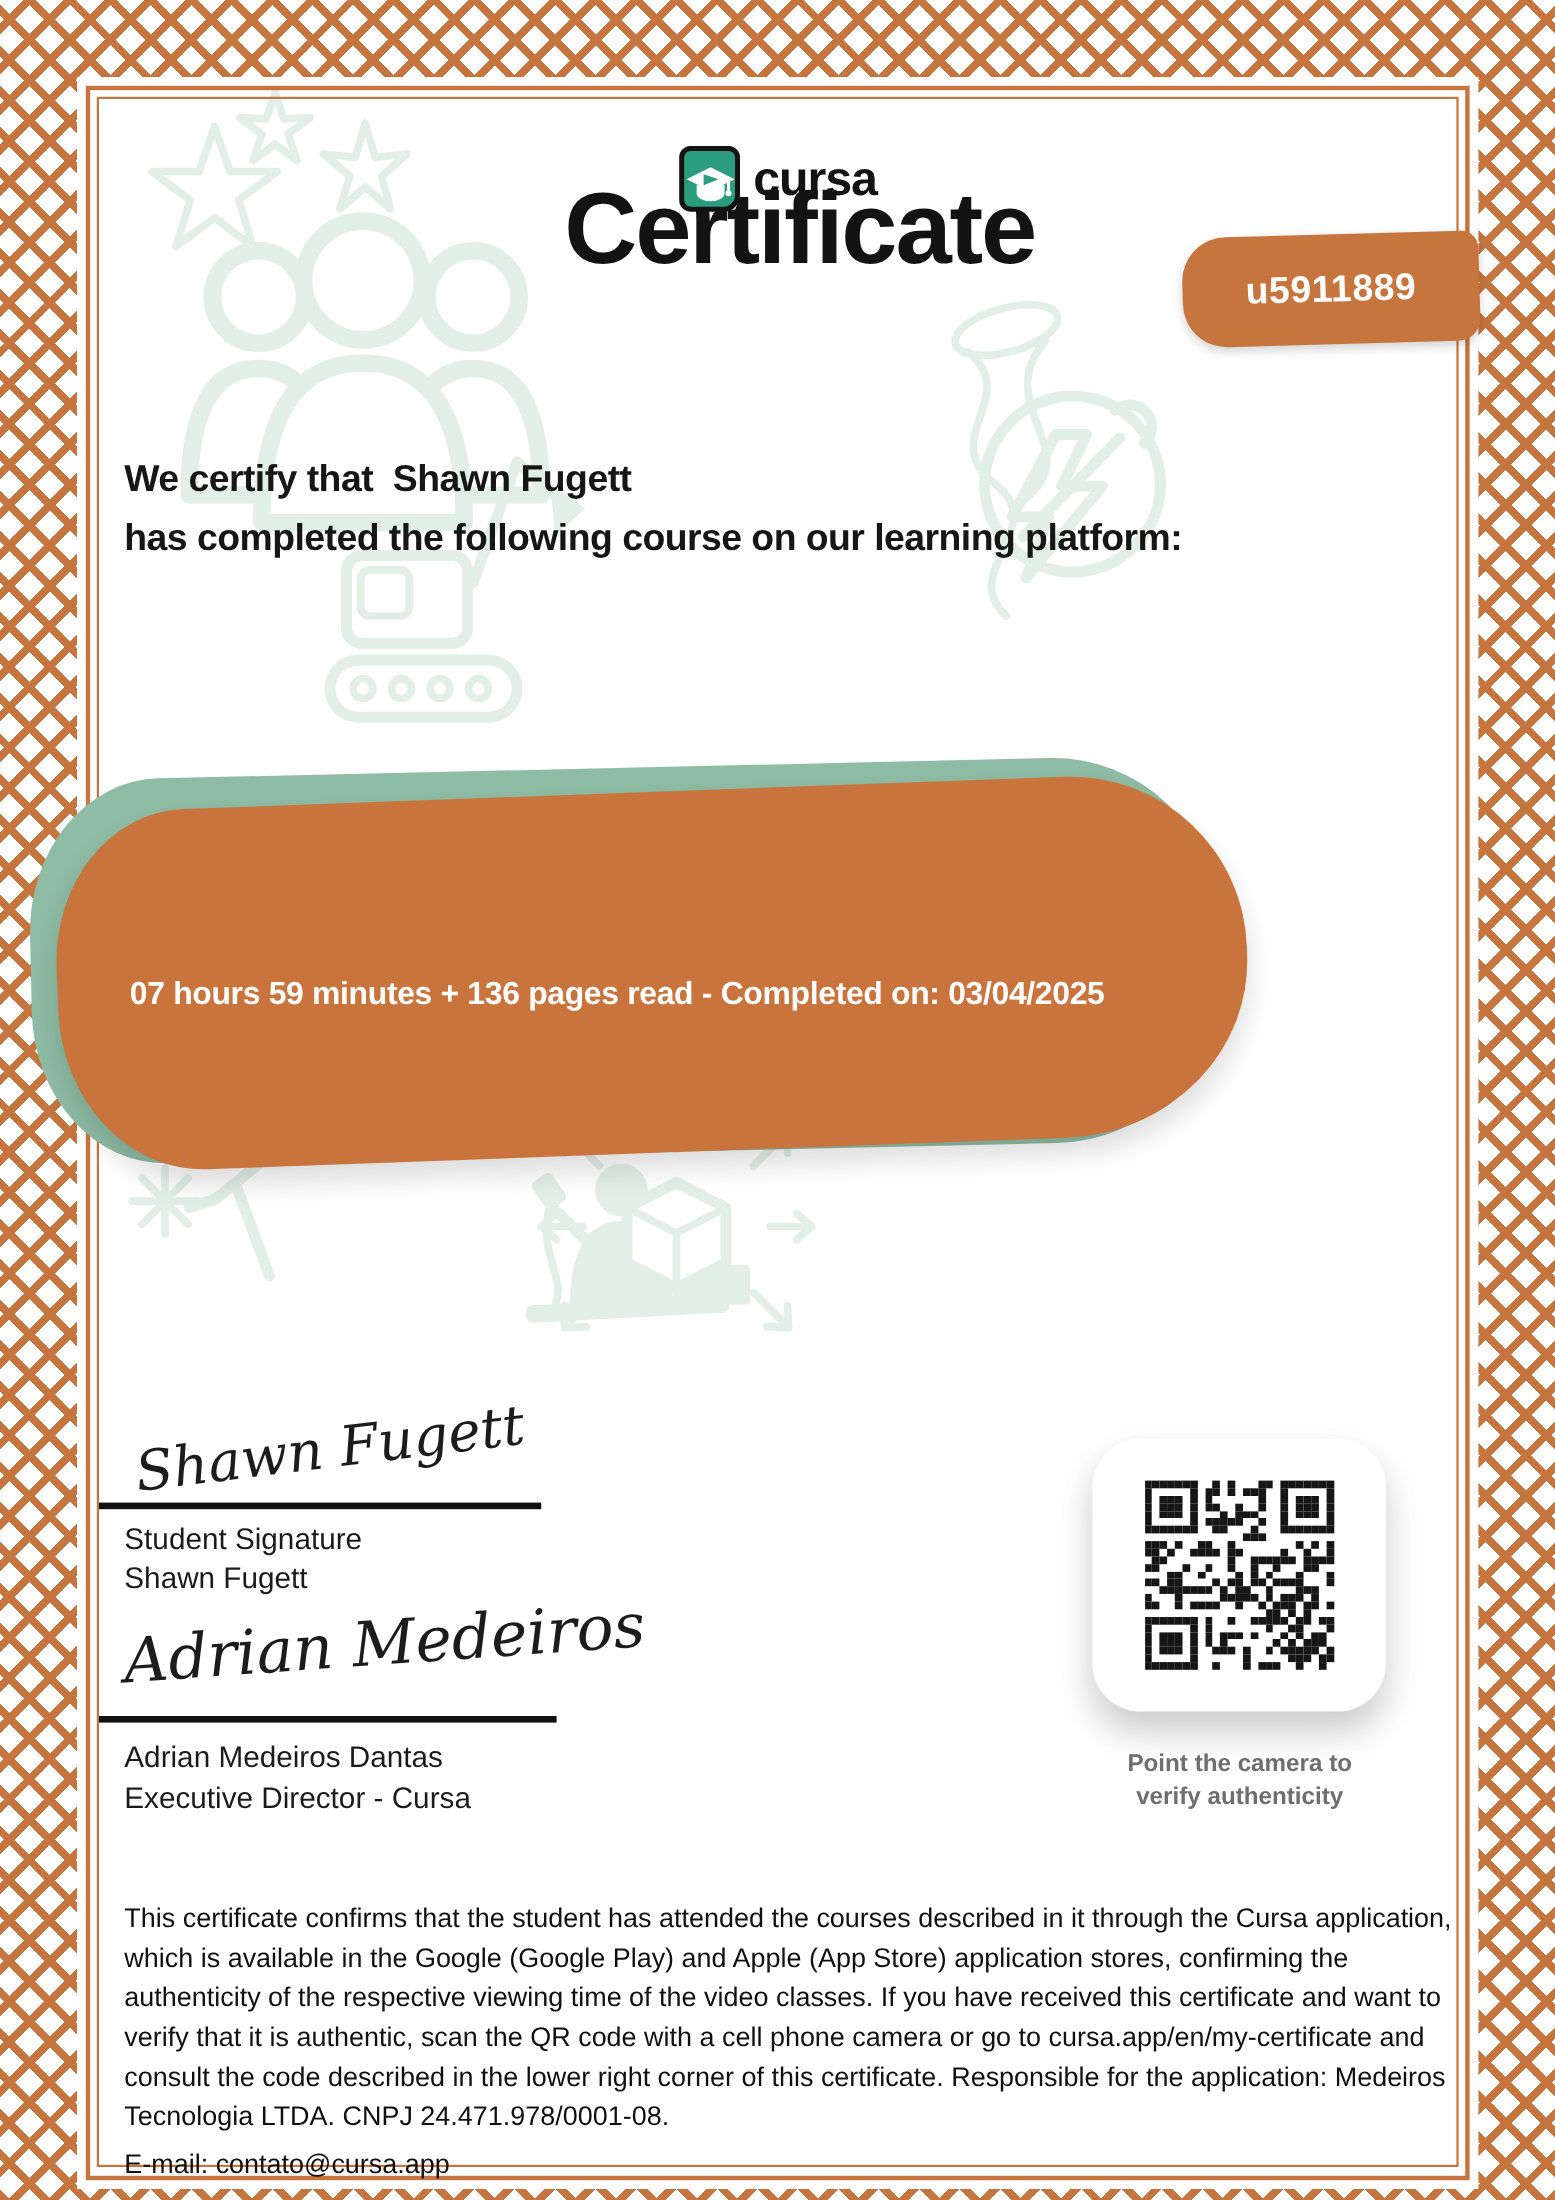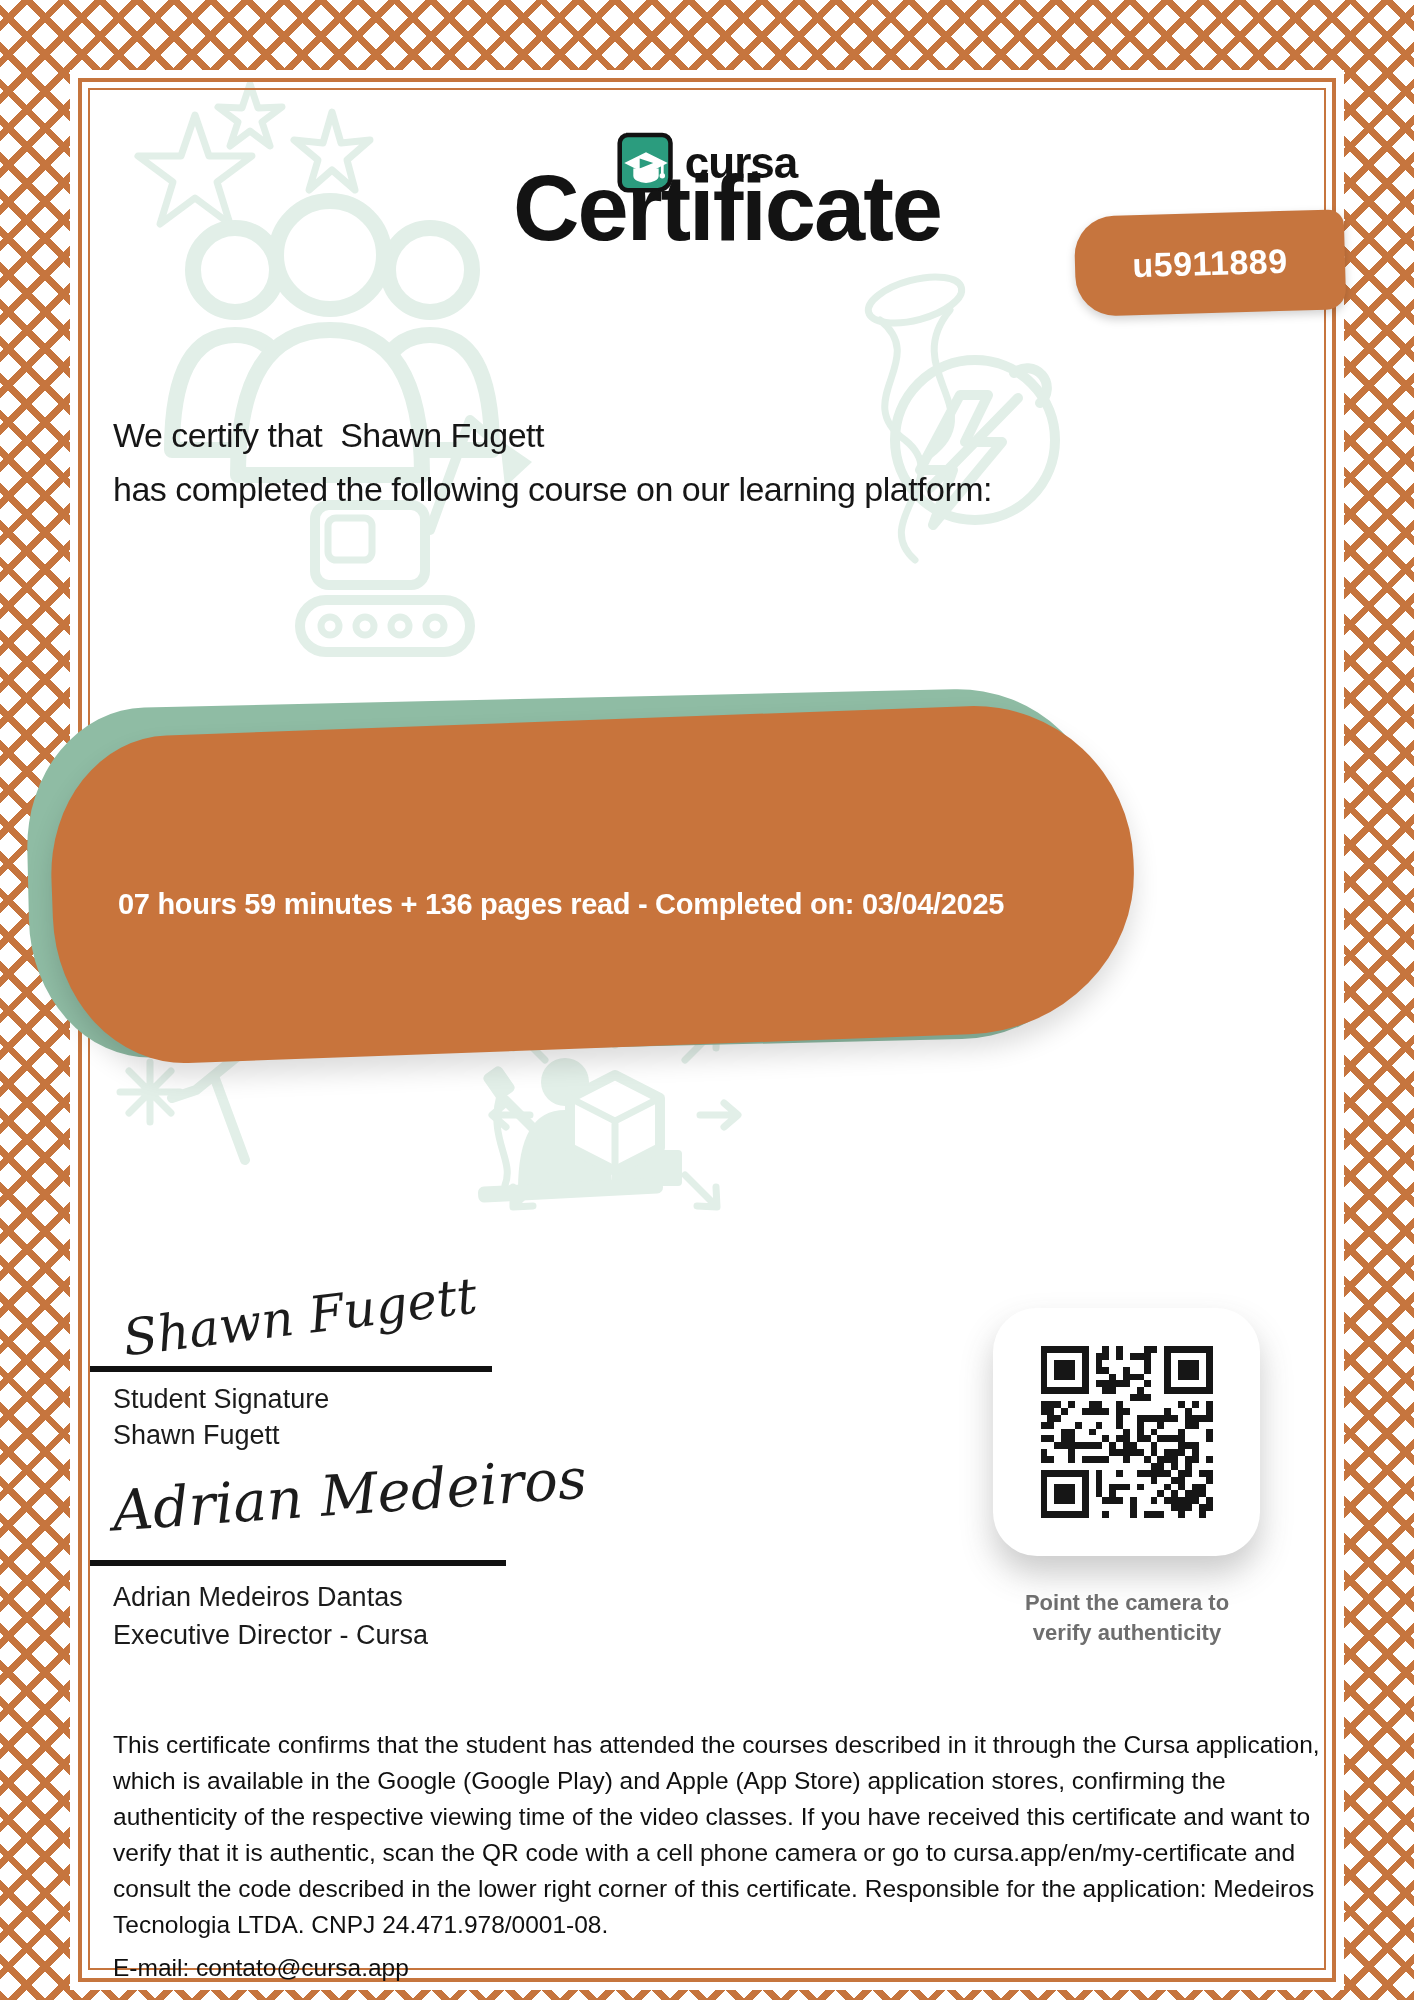--- a/index.html
+++ b/index.html
@@ -36,21 +36,21 @@
   .badge{
     position:absolute;top:213px;right:69px;width:270px;height:100px;
     background:#c6753e;border-radius:40px 16px 20px 40px;
     transform:rotate(-1.6deg);transform-origin:center;
     display:flex;align-items:center;justify-content:center;
     box-shadow:0 4px 10px rgba(0,0,0,.18);
   }
   .badge span{color:#fff;font-size:34px;font-weight:700;letter-spacing:.5px;}
 
   
-  .intro{position:absolute;left:113px;top:408px;font-size:34px;font-weight:400;line-height:54px;letter-spacing:-.5px;color:#161616;}
+  .intro{position:absolute;left:113px;top:408px;font-size:34px;font-weight:700;line-height:54px;letter-spacing:-.5px;color:#161616;}
   .intro .name{margin-left:18px;}
 
   
   .blob-teal{
     position:absolute;left:28px;top:698px;width:1080px;height:350px;background:#8fbca4;
     border-radius:120px 150px 150px 120px / 140px 150px 150px 140px;
     transform:rotate(-1.3deg);
   }
   .blob-orange{
     position:absolute;left:52px;top:720px;width:1082px;height:328px;background:#c8743c;

